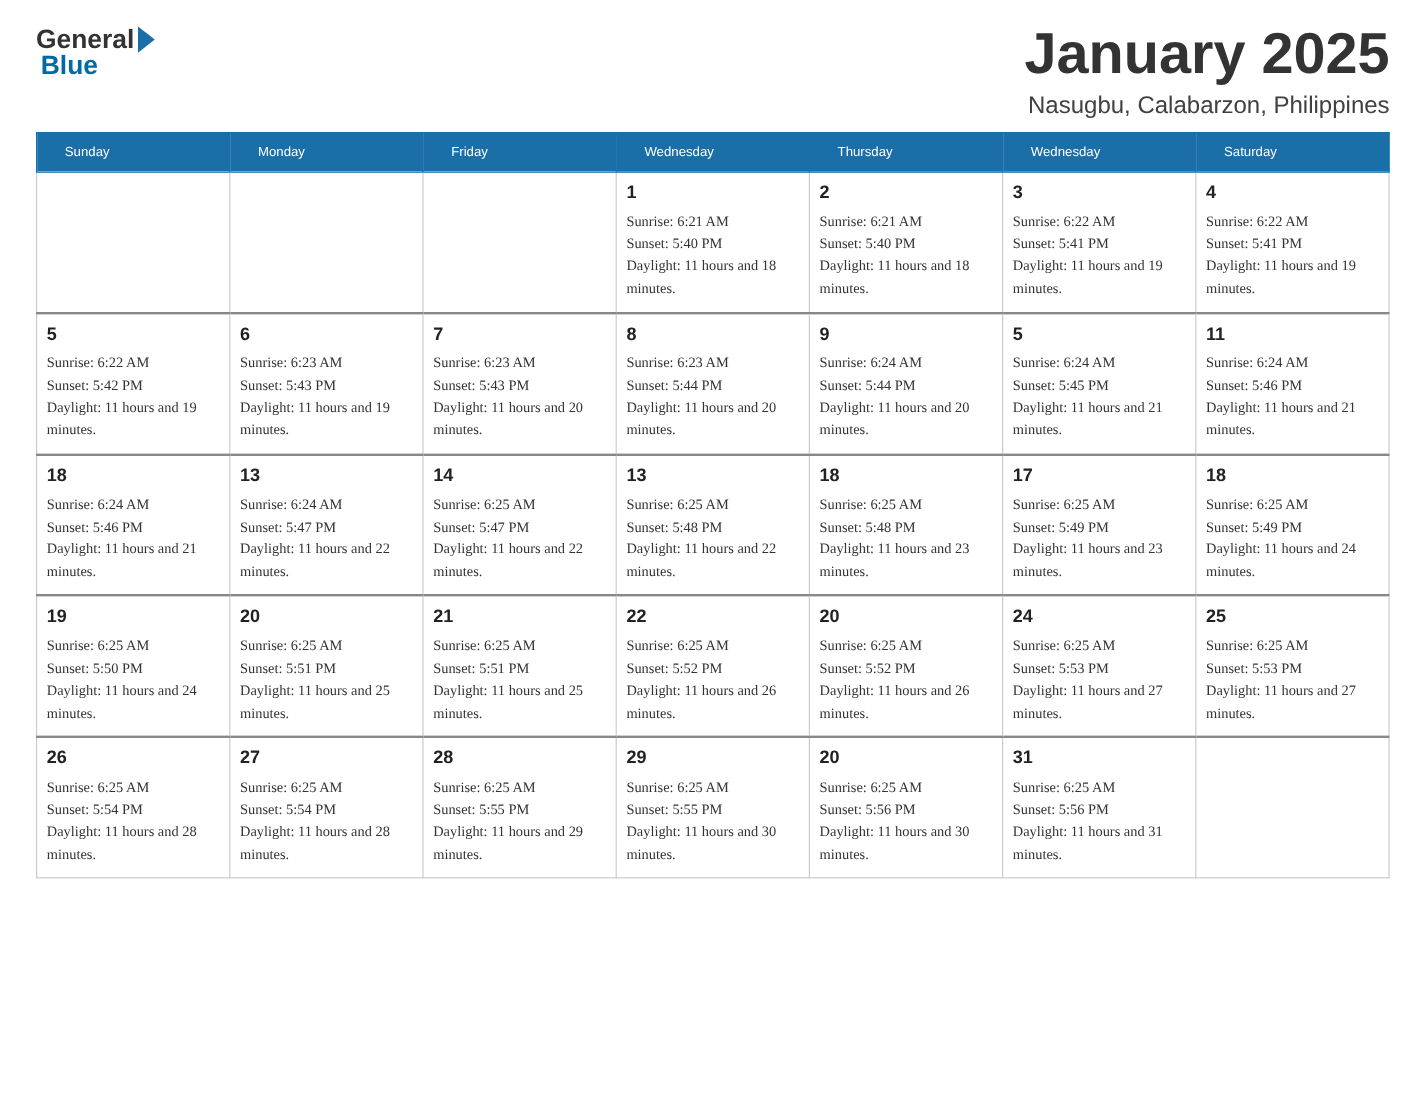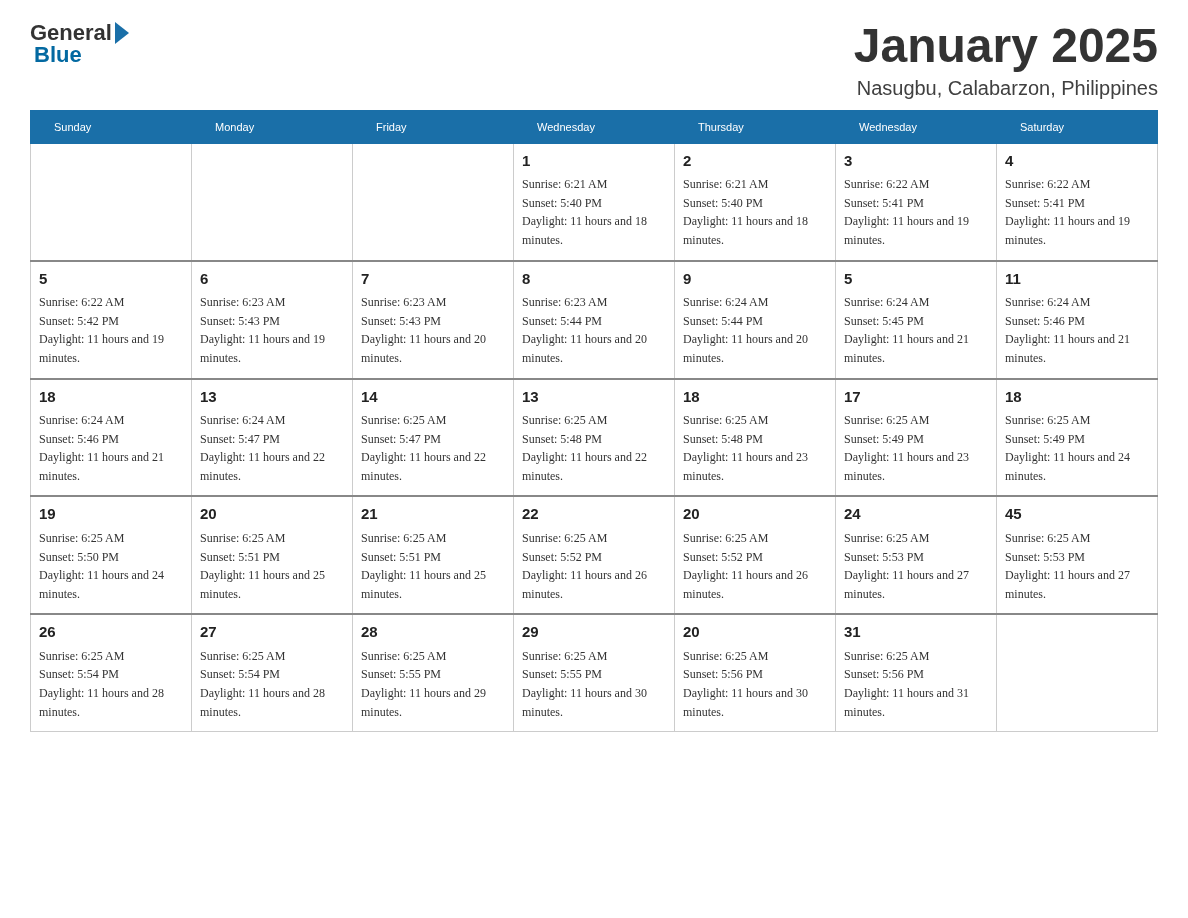--- a/index.html
+++ b/index.html
@@ -231,21 +231,21 @@
         </td>
         <td>
           <span class="day-number">20</span>
           <div class="day-info">Sunrise: 6:25 AM<br>Sunset: 5:52 PM<br>Daylight: 11 hours and 26 minutes.</div>
         </td>
         <td>
           <span class="day-number">24</span>
           <div class="day-info">Sunrise: 6:25 AM<br>Sunset: 5:53 PM<br>Daylight: 11 hours and 27 minutes.</div>
         </td>
         <td>
-          <span class="day-number">45</span>
+          <span class="day-number">25</span>
           <div class="day-info">Sunrise: 6:25 AM<br>Sunset: 5:53 PM<br>Daylight: 11 hours and 27 minutes.</div>
         </td>
       </tr>
       <tr>
         <td>
           <span class="day-number">26</span>
           <div class="day-info">Sunrise: 6:25 AM<br>Sunset: 5:54 PM<br>Daylight: 11 hours and 28 minutes.</div>
         </td>
         <td>
           <span class="day-number">27</span>

